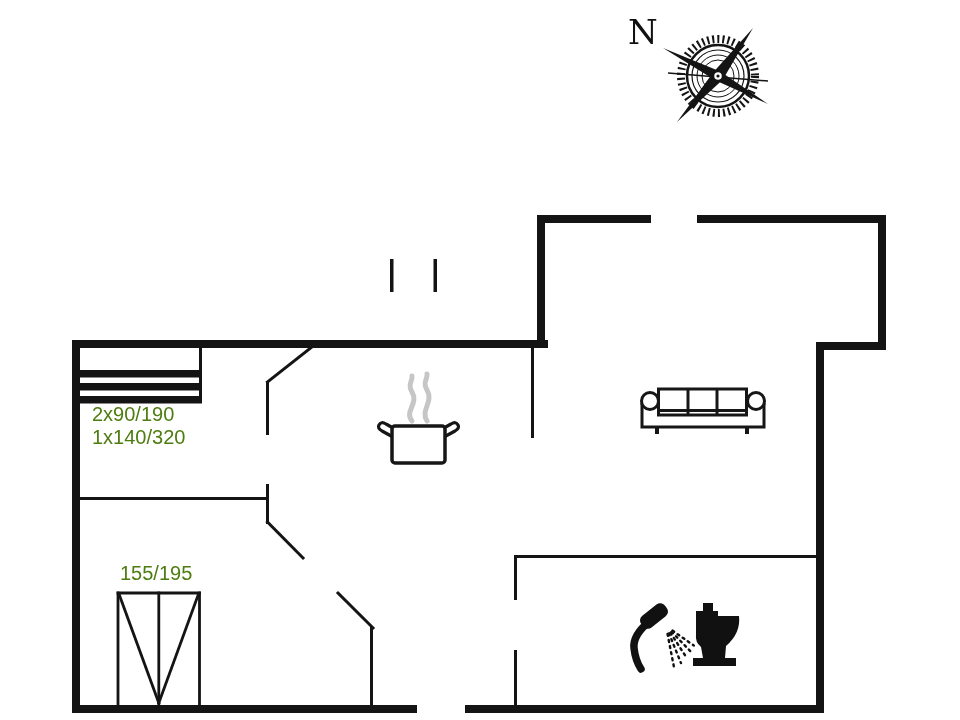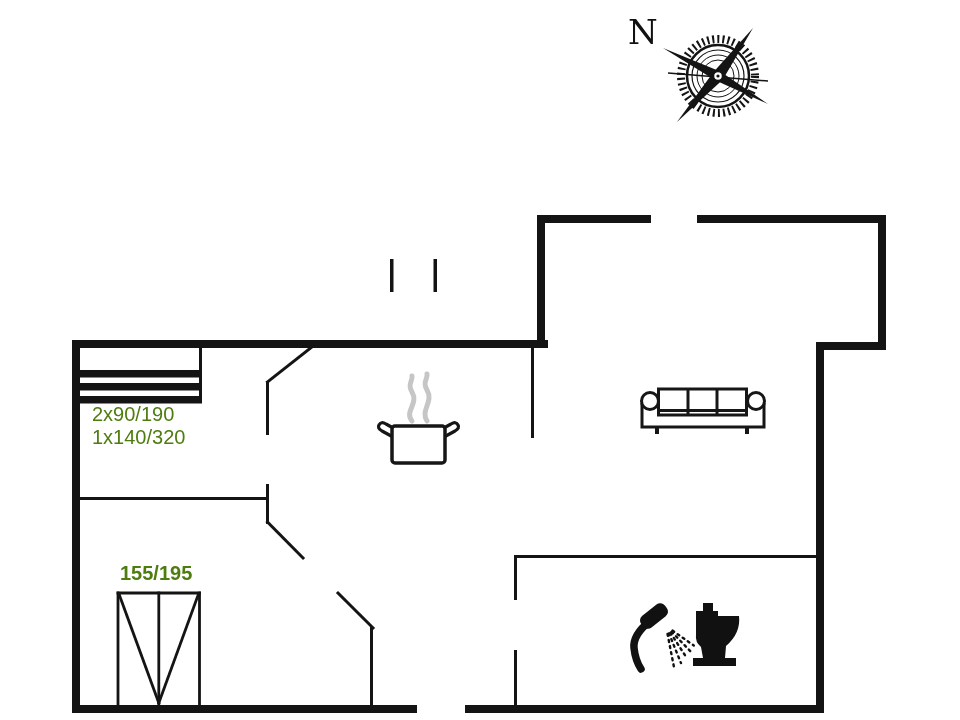--- a/index.html
+++ b/index.html
@@ -153,15 +153,15 @@
       <path d="M 703,603 h 10 v 8 h 5 v 5 h 21 q 2,17 -13,30 l -1,12 h 11 v 8 h -43 v -8 h 10 l -2,-11 q -6,-5 -5,-12 v -24 h 7 z" fill="#111111"></path>
     </g>
   </svg>
 
   <span class="north">N</span>
 
   <span class="lbl" style="left:92px;top:403px;">2x90/190</span>
 
   <span class="lbl" style="left:92px;top:426px;">1x140/320</span>
 
-  <span class="lbl" style="left:120px;top:562px;font-weight:bold;">155/195</span>
+  <span class="lbl" style="left:120px;top:562px;">155/195</span>
 
 </div>
 
 </body></html>

